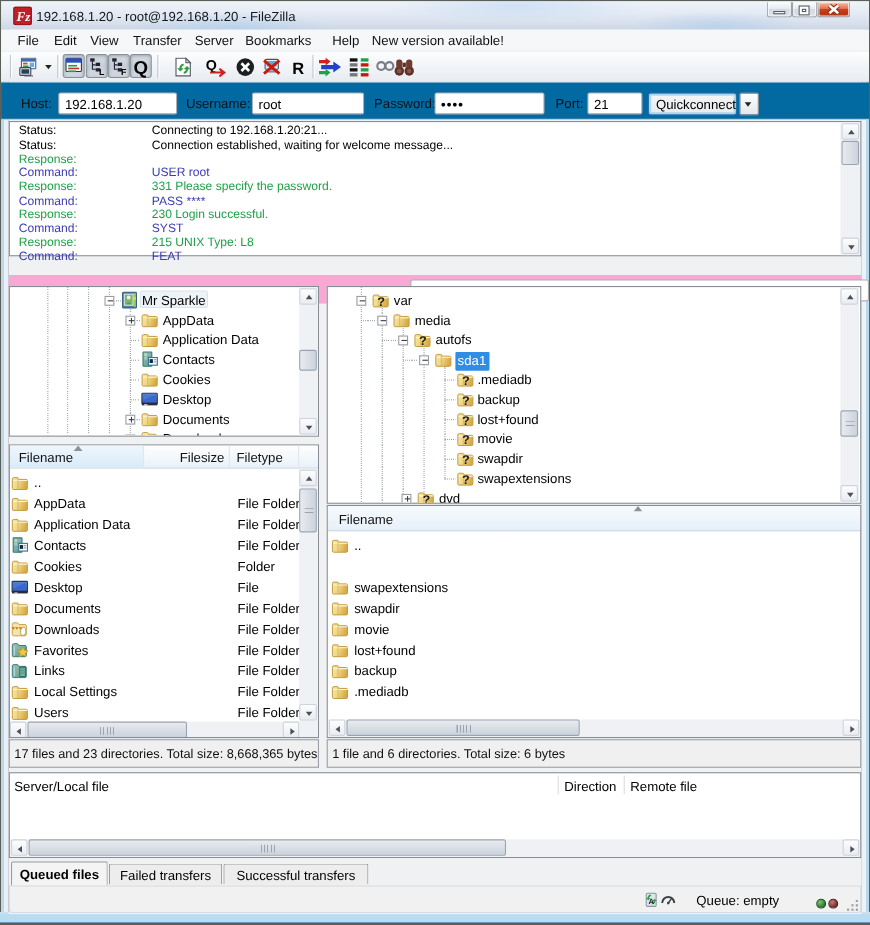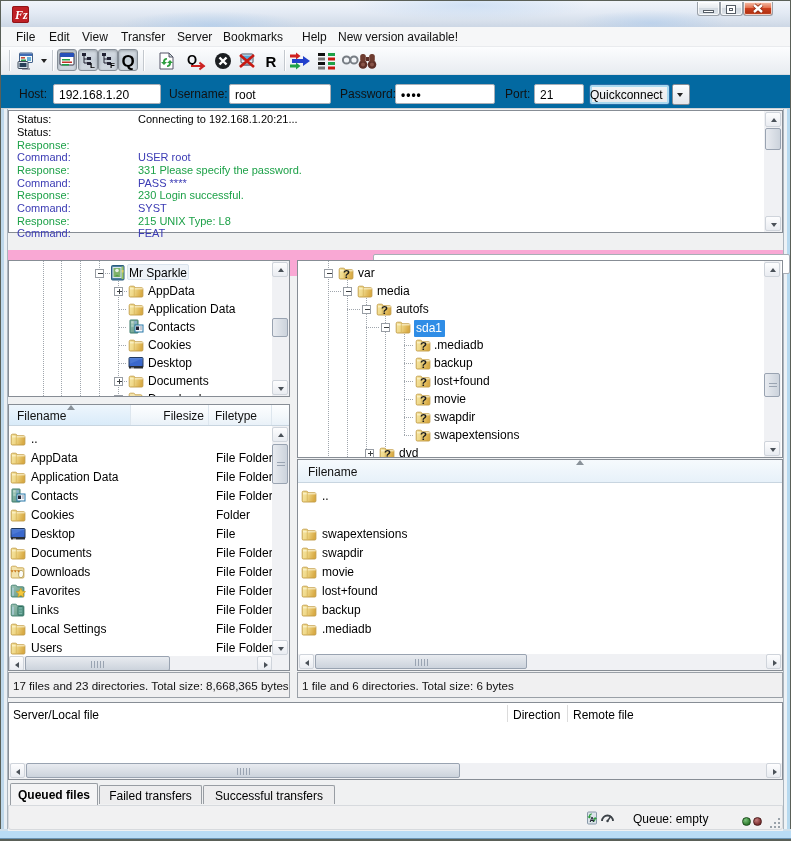--- a/index.html
+++ b/index.html
@@ -67,20 +67,21 @@
 
 <div class="ab" id="brd-l"></div>
 <div class="ab" id="brd-r"></div>
 <div class="ab" id="brd-b"></div>
 <div class="ab" id="title">
  <svg class="ab" style="left:11px;top:5px" width="17" height="17">
       <rect x="0" y="0" width="17" height="17" rx="2" fill="#bf2025"></rect>
       <rect x="0.5" y="0.5" width="16" height="16" rx="2" fill="none" stroke="#8d1418"></rect>
       <text x="3" y="13" font-size="12" font-style="italic" font-weight="bold" fill="#fff" font-family="Liberation Serif,serif">Fz</text>
     </svg>
+ <span class="ab txt">192.168.1.20 - root@192.168.1.20 - FileZilla</span>
  <div class="wbtn" style="left:696px;width:23px;border-radius:0 0 3px 3px;background:linear-gradient(#fbfcfd,#e7ebef 45%,#d3dae1 50%,#dde3e9)">
       <div class="ab" style="left:5px;top:8px;width:11px;height:3px;background:#fff;border:1px solid #555d66"></div>
     </div>
  <div class="wbtn" style="left:719px;width:23px;border-radius:0 0 3px 3px;background:linear-gradient(#fbfcfd,#e7ebef 45%,#d3dae1 50%,#dde3e9)">
       <div class="ab" style="left:5px;top:3px;width:10px;height:9px;border:1px solid #555d66;background:#fff">
         <div class="ab" style="left:2px;top:2px;width:4px;height:3px;border:1px solid #555d66"></div>
       </div>
     </div>
  <div class="wbtn" style="left:742px;width:30px;border-radius:0 0 3px 3px;background:linear-gradient(#f6c2ac,#e4704e 45%,#cc3f1d 50%,#b53314 80%,#c64c28)">
       <svg class="ab" style="left:0;top:0" width="28" height="13">
@@ -210,31 +211,32 @@
 
 <div class="ab" id="qbar">
  <label style="left:18px">Host:</label>
     <div class="inp" style="left:52px;width:108px">192.168.1.20</div>
  <label style="left:168px">Username:</label>
     <div class="inp" style="left:228px;width:102px">root</div>
  <label style="left:339px">Password:</label>
     <div class="inp" style="left:394px;width:100px;letter-spacing:1px;font-weight:bold">••••</div>
  <label style="left:504px">Port:</label>
     <div class="inp" style="left:533px;width:50px">21</div>
- <div class="ab" style="left:588px;top:9px;width:81px;height:21px;border:1px solid #2a6fa8;border-radius:3px;background:linear-gradient(#f4f5f6,#e9eaec);box-shadow:inset 0 0 0 2px #a9d9f0;text-align:left;padding-top:3px">Quickconnect</div>
+ <div class="ab" style="left:588px;top:9px;width:81px;height:21px;border:1px solid #2a6fa8;border-radius:3px;background:linear-gradient(#f4f5f6,#e9eaec);box-shadow:inset 0 0 0 2px #a9d9f0;text-align:right;padding-top:3px">Quickconnect</div>
  <div class="ab" style="left:671px;top:9px;width:18px;height:21px;border:1px solid #878d95;border-radius:2px;background:linear-gradient(#fdfdfe,#e4e7ec)">
       <div class="carr" style="left:4px;top:8px"></div>
     </div>
 </div>
 <div class="ab" style="left:8px;top:109px;width:775px;height:722px;background:#f0f1f2"></div>
 
 <div class="panel" id="log">
  <div class="lab c-s" style="top:2px">Status:</div>
     <div class="msg c-s" style="top:2px">Connecting to 192.168.1.20:21...</div>
  <div class="lab c-s" style="top:15px">Status:</div>
+    <div class="msg c-s" style="top:15px">Connection established, waiting for welcome message...</div>
  <div class="lab c-r" style="top:28px">Response:</div>
  <div class="lab c-c" style="top:40px">Command:</div>
     <div class="msg c-c" style="top:40px">USER root</div>
  <div class="lab c-r" style="top:53px">Response:</div>
     <div class="msg c-r" style="top:53px">331 Please specify the password.</div>
  <div class="lab c-c" style="top:66px">Command:</div>
     <div class="msg c-c" style="top:66px">PASS ****</div>
  <div class="lab c-r" style="top:78px">Response:</div>
     <div class="msg c-r" style="top:78px">230 Login successful.</div>
  <div class="lab c-c" style="top:91px">Command:</div>

